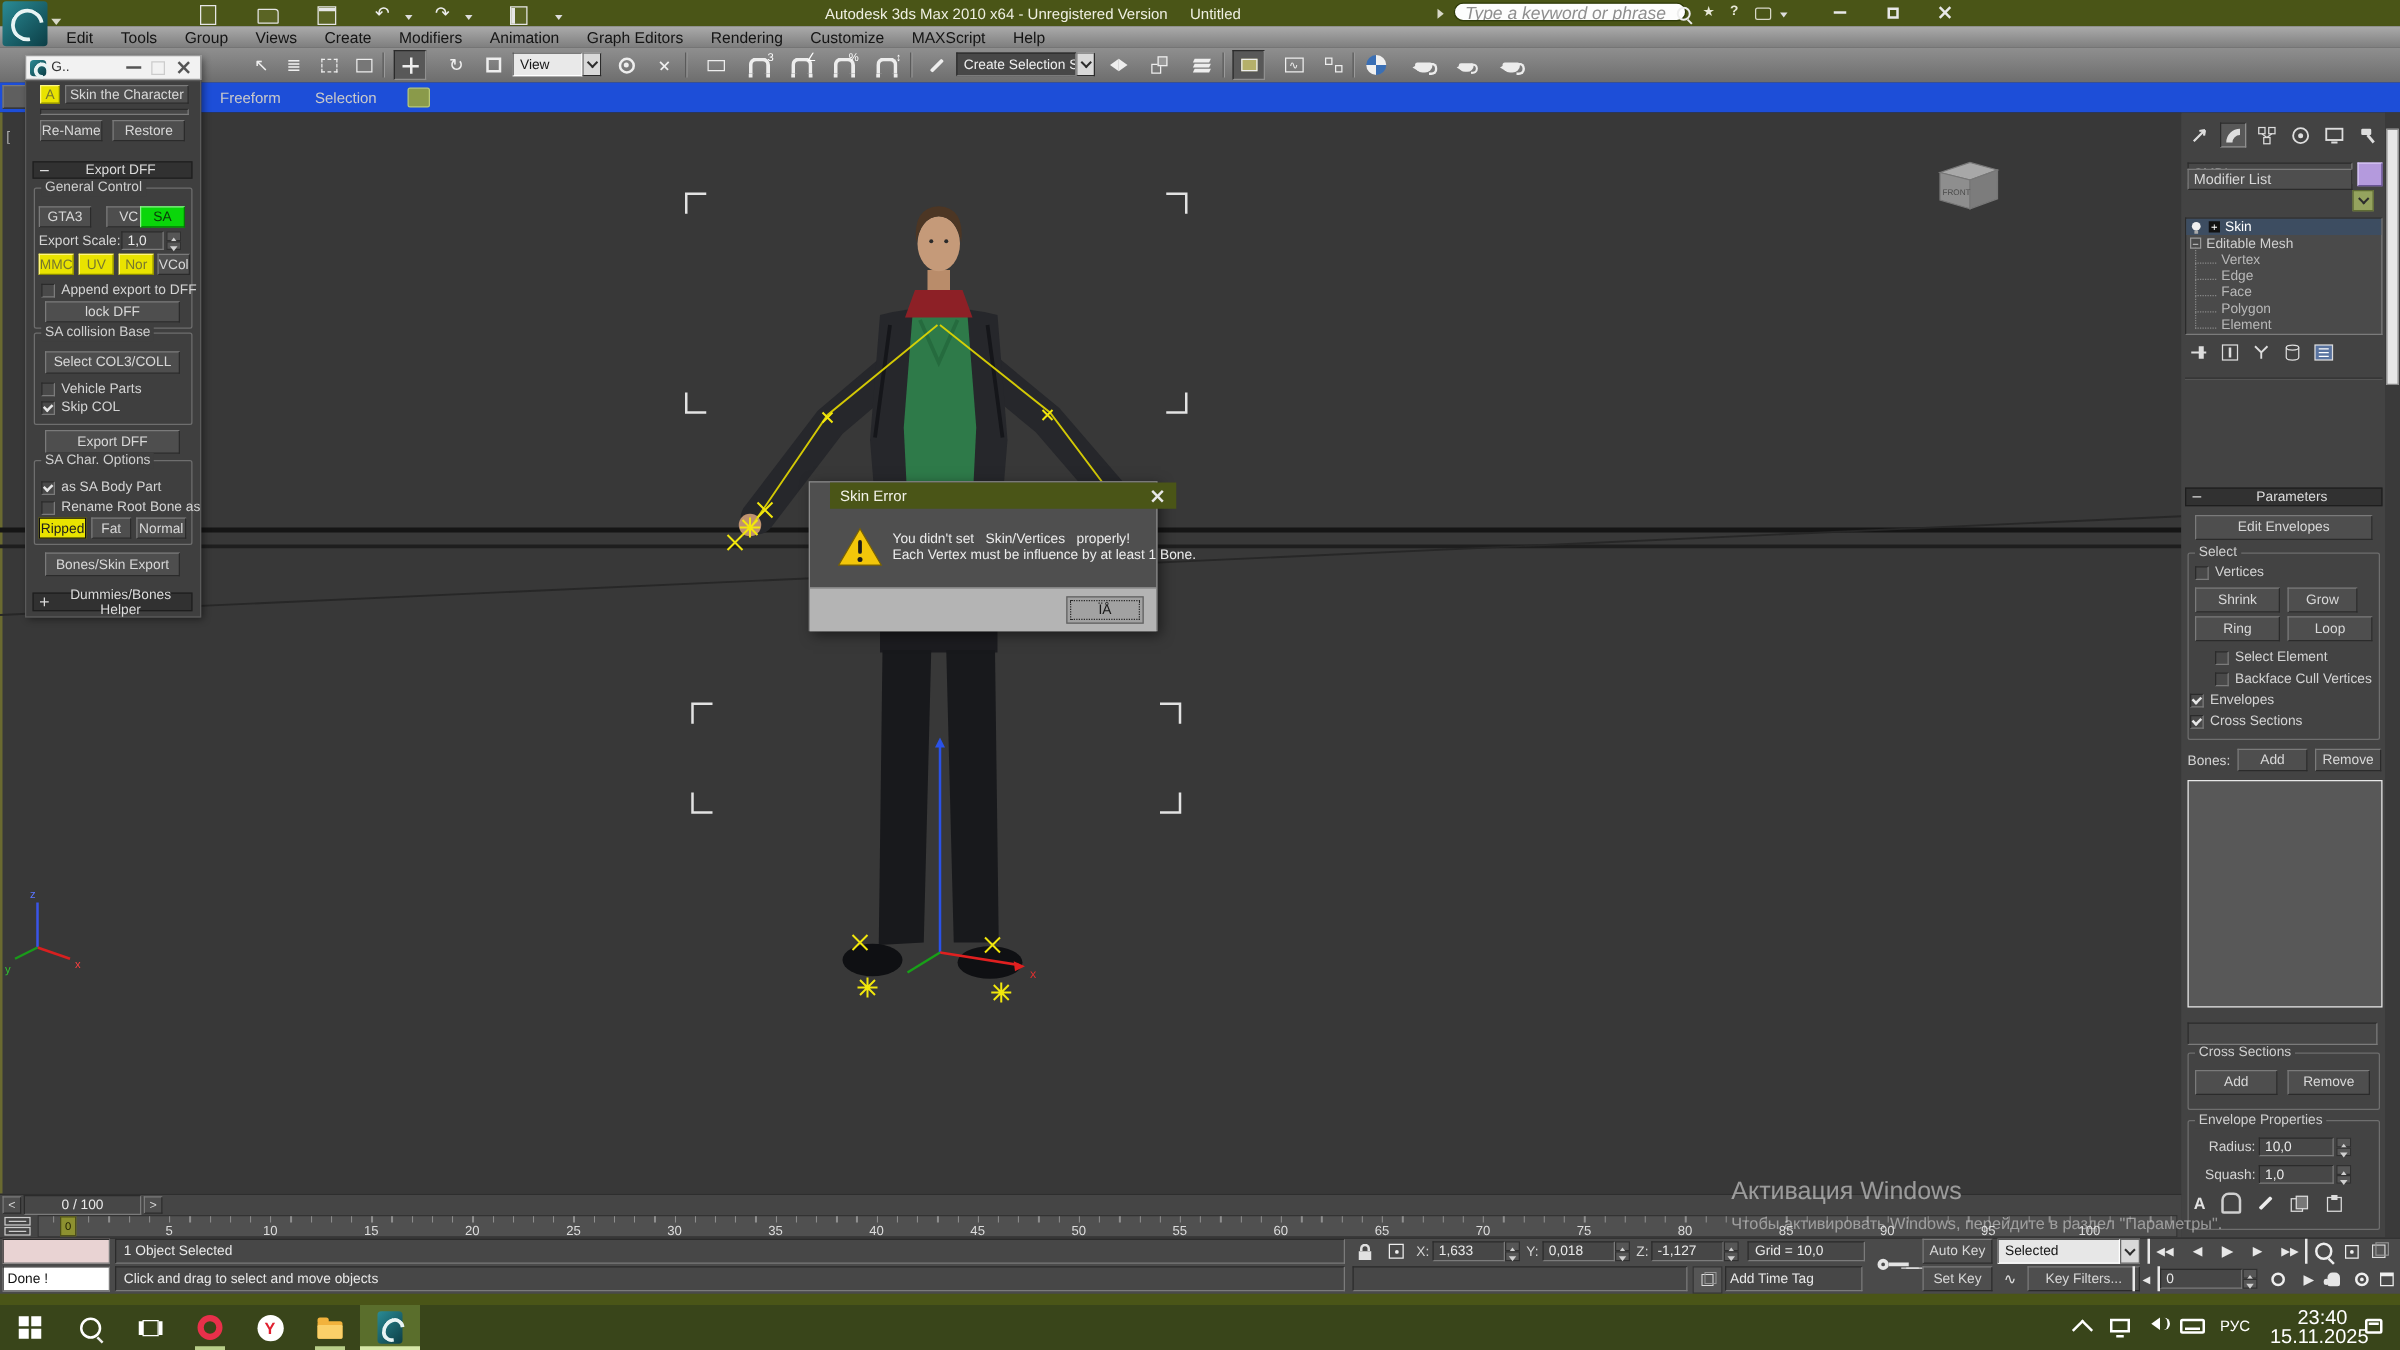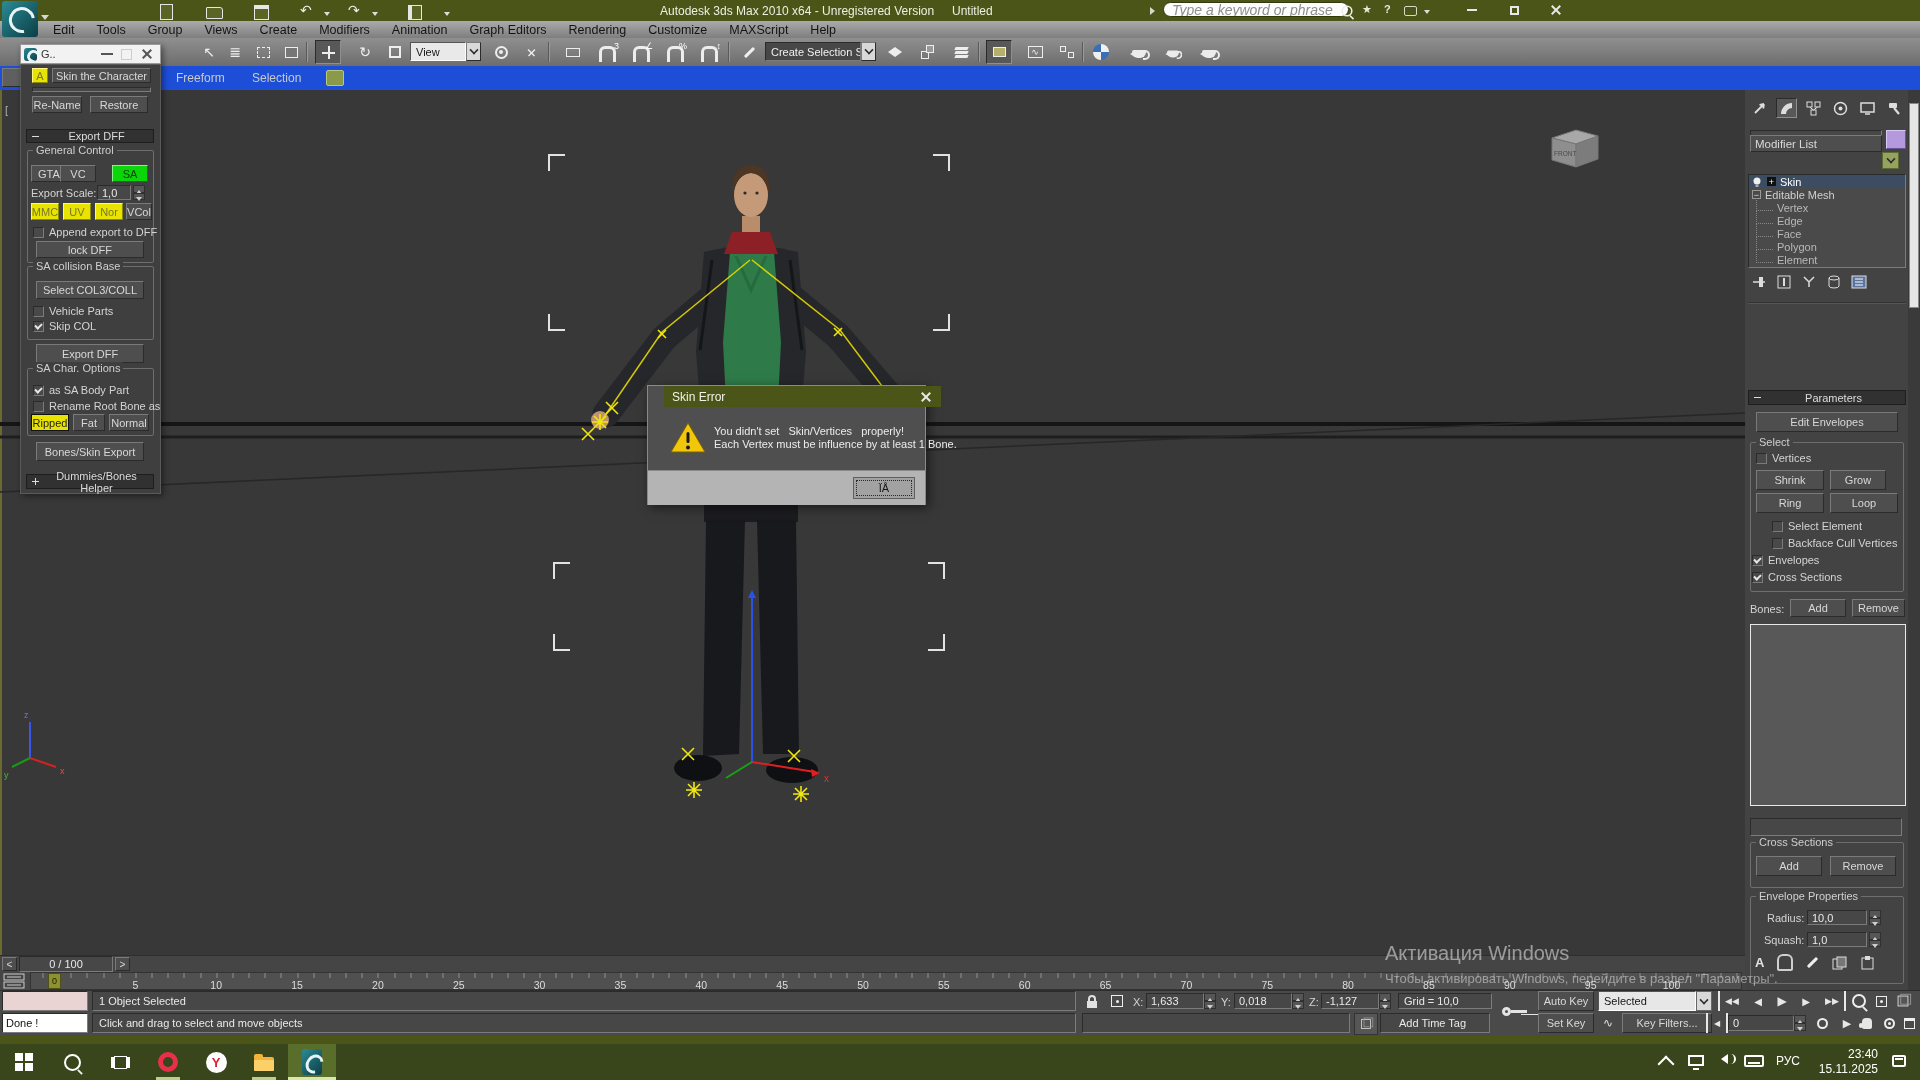--- a/index.html
+++ b/index.html
@@ -388,21 +388,21 @@
 
     <div class="a roll" style="left:6px;top:85px;width:128px;height:14px">
       <i class="rminus"></i>
         <span class="rt">Export DFF</span>
       </div>
 
     <div class="fs" style="left:7px;top:106px;width:127px;height:113px">
       <span class="lg">General Control</span>
       </div>
     <div class="a b3" style="left:11px;top:121px;width:42px;height:17px">GTA3</div>
-    <div class="a b3" style="left:40px;top:121px;width:36px;height:17px">VC</div>
+    <div class="a b3" style="left:65px;top:121px;width:36px;height:17px">VC</div>
     <div class="a b3 grn" style="left:92px;top:121px;width:36px;height:17px">SA</div>
     <span class="a lbl" style="left:11px;top:143px">Export Scale:</span>
     <div class="a sk" style="left:77px;top:141px;width:34px;height:15px;padding-left:4px">1,0</div>
     <span class="a spin" style="left:113px;top:141px;height:15px">
         <i class="su"></i>
         <i class="sd"></i>
       </span>
     <div class="a b3 ylw" style="left:11px;top:159px;width:28px;height:17px">MMC</div>
     <div class="a b3 ylw" style="left:43px;top:159px;width:28px;height:17px">UV</div>
     <div class="a b3 ylw" style="left:75px;top:159px;width:28px;height:17px">Nor</div>
@@ -720,21 +720,21 @@
   <div class="a sk" style="left:1321px;top:993px;width:58px;height:16px;padding-left:4px">-1,127</div>
   <span class="a spin" style="left:1379px;top:993px;height:16px">
       <i class="su"></i>
       <i class="sd"></i>
     </span>
   <div class="a sk" style="left:1398px;top:993px;width:94px;height:16px;padding-left:5px">Grid = 10,0</div>
   <div class="a sk" style="left:1082px;top:1013px;width:268px;height:20px"></div>
   <div class="a flex" style="left:1354px;top:1013px;width:22px;height:20px;justify-content:center;background:#565656;border:1px solid #333">
       <span class="cube" style="transform:scale(.8)"></span>
     </div>
-  <div class="a sk" style="left:1380px;top:1013px;width:110px;height:20px;padding-left:18px">Add Time Tag</div>
+  <div class="a sk" style="left:1380px;top:1013px;width:110px;height:20px;padding-left:3px">Add Time Tag</div>
   <div class="a" style="left:1502px;top:1000px;width:30px;height:26px">
       <span class="keyico" style="display:block;margin-top:6px"></span>
     </div>
   <div class="a b3" style="left:1538px;top:991px;width:56px;height:20px">Auto Key</div>
   <div class="a b3" style="left:1538px;top:1013px;width:56px;height:20px">Set Key</div>
   <div class="a sk" style="left:1598px;top:991px;width:98px;height:20px;background:#e7e7e7;color:#151515;border-color:#555 #fff #fff #555;padding-left:5px">Selected</div>
   <div class="a flex" style="left:1696px;top:991px;width:16px;height:20px;background:#d9d9d9;border:1px solid #666;justify-content:center;box-sizing:border-box">
       <span class="chev" style="transform:rotate(45deg) scale(.8)"></span>
     </div>
   <div class="a flex" style="left:1598px;top:1013px;width:20px;height:20px;justify-content:center;color:#ddd;font-size:12px">∿</div>
@@ -817,21 +817,21 @@
         <i style="position:absolute;left:3px;bottom:-6px;width:6px;height:2px;background:#fff"></i>
       </div>
     <div class="a flex" style="left:1716px;top:10px">
         <span style="border:5px solid transparent;border-right:7px solid #fff"></span>
         <span style="width:5px;height:10px;border-right:2px solid #fff;border-radius:0 6px 6px 0;margin-left:1px"></span>
       </div>
     <div class="a" style="left:1744px;top:11px;width:20px;height:12px;border:2px solid #fff;border-radius:2px;box-sizing:border-box">
         <i style="position:absolute;left:2px;bottom:1px;width:12px;height:2px;background:#fff"></i>
       </div>
     <span class="a" style="left:1776px;top:10px;color:#fff;font-size:12px">РУС</span>
-    <div class="a" style="left:1816px;top:3px;width:62px;text-align:right;color:#fff;font-size:12px;line-height:15px">
+    <div class="a" style="left:1816px;top:3px;width:62px;text-align:right;color:#fff;font-size:16px;line-height:15px">
       <div>23:40</div>
       <div>15.11.2025</div>
     </div>
     <div class="a" style="left:1892px;top:11px;width:14px;height:12px;border:2px solid #fff;border-radius:2px;box-sizing:border-box">
         <i style="position:absolute;left:1px;top:1px;width:8px;height:2px;background:#fff"></i>
       </div>
   </div>
 
   <div class="a" style="left:1385px;top:942px;z-index:45;pointer-events:none">
     <div style="font-size:20px;color:rgba(235,235,235,.55)">Активация Windows</div>

